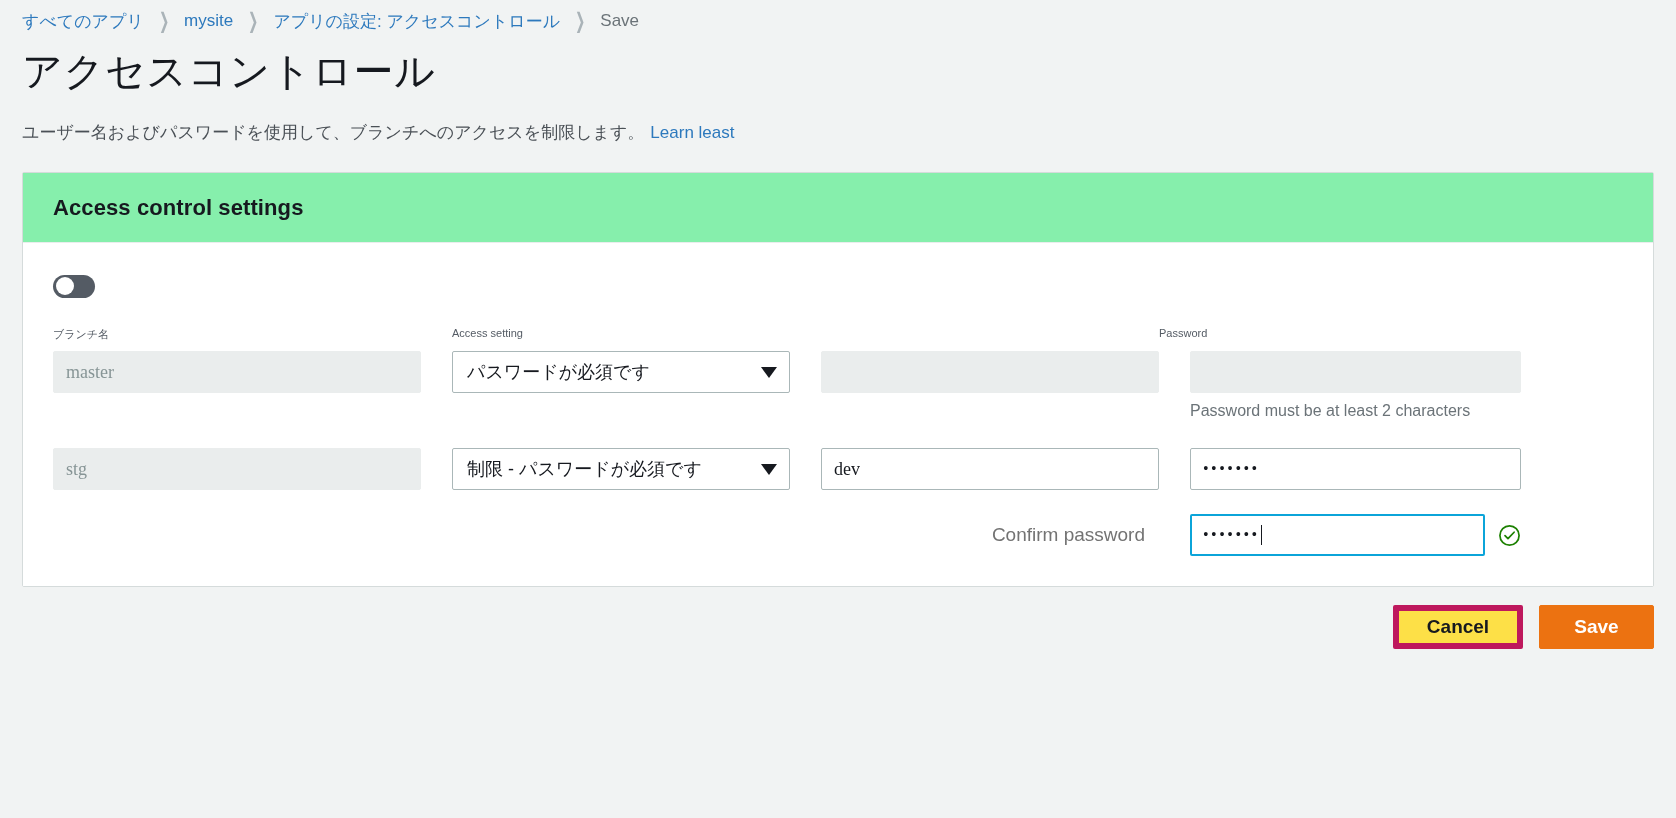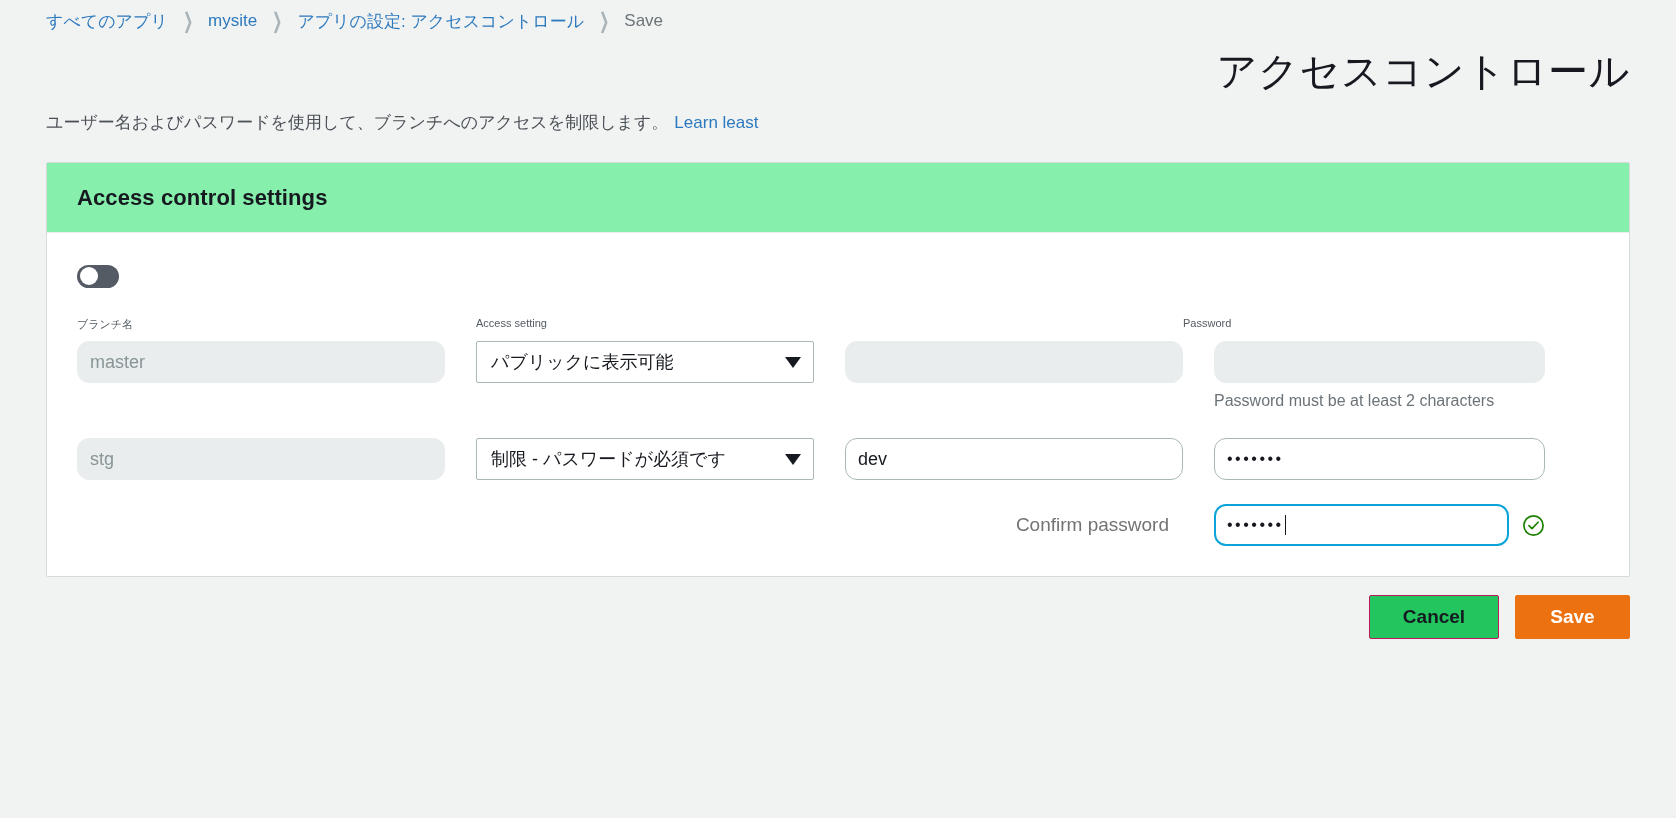--- a/index.html
+++ b/index.html
@@ -3,45 +3,45 @@
 <meta charset="utf-8">
 <style>
   * { box-sizing: border-box; }
   html, body {
     margin: 0; padding: 0;
     width: 1676px; height: 818px;
     background: #f1f3f3;
     font-family: "Liberation Sans", "DejaVu Sans", sans-serif;
     -webkit-font-smoothing: antialiased;
   }
-  .page { position: relative; width: 1676px; height: 818px; padding: 0 46px; }
+  .page { position: relative; width: 1676px; height: 818px; padding: 0 22px; }
 
   
   .breadcrumb {
     display: flex; align-items: center;
     padding-top: 8px; height: 34px;
     font-size: 17px;
   }
   .crumb-link { color: #2d79bd; cursor: pointer; white-space: nowrap; }
   .crumb-last { color: #6b7378; white-space: nowrap; }
   .crumb-sep {
     color: #aab3b8; margin: 0 13px;
     font-size: 17px; line-height: 1;
     transform: scaleX(0.72) scaleY(1.25);
     display: inline-block;
   }
 
   
   .page-title {
     font-size: 40px; font-weight: 400; color: #16191f;
     letter-spacing: .5px;
-    margin: 14px 0 0 0; line-height: 1.15; text-align: right;
+    margin: 14px 0 0 0; line-height: 1.15;
   }
   .page-desc {
-    margin-top: 17px;
+    margin-top: 27px;
     font-size: 17px; color: #4a5056;
     display: flex; align-items: baseline;
   }
   .page-desc .learn {
     color: #2d79bd; margin-left: 6px; cursor: pointer;
     font-family: "Liberation Sans", sans-serif;
   }
 
   
   .card {
@@ -83,25 +83,25 @@
     display: grid;
     grid-template-columns: 368px 31px 338px 31px 338px 31px 331px;
     align-items: start;
   }
   .col-label {
     font-size: 11px; color: #545b64;
     padding-bottom: 9px; white-space: nowrap;
   }
   .field {
     height: 42px; width: 100%;
-    border: 1px solid #aab7b8; border-radius: 12px;
+    border: 1px solid #aab7b8; border-radius: 2px;
     background: #ffffff;
     display: flex; align-items: center;
     padding: 0 12px;
-    font-size: 18px; color: #16191f;
+    font-size: 18px; color: #16191f; font-family: Liberation Serif, serif;
   }
   .field.disabled {
     background: #eaeded; border-color: #eaeded; color: #879596;
   }
   .field.empty-disabled { background:#eaeded; border-color:#eaeded; }
   .field.focused {
     border: 2px solid #0ba4d9;
     padding: 0 11px;
   }
   .dots { letter-spacing: 2.5px; font-size: 16px; color:#16191f; }
@@ -150,21 +150,21 @@
     display: flex; justify-content: flex-end; align-items: center;
     gap: 16px;
   }
   .btn {
     height: 44px; border-radius: 2px;
     font-size: 19px; font-weight: bold;
     display: inline-flex; align-items: center; justify-content: center;
     cursor: pointer; padding: 0 26px;
   }
   .btn-cancel {
-    background: #22c55e; border: 1px solid #be185d; color: #16191f;
+    background: #fde047; border: 6px solid #be185d; color: #16191f;
     min-width: 130px;
   }
   .btn-save {
     background: #ec7211; border: 1px solid #ec7211; color: #ffffff;
     min-width: 115px;
   }
 </style>
 </head>
 <body>
 
@@ -211,21 +211,21 @@
           <div class="col-label">Password</div>
         </div>
 
         <div class="grid-row">
           <div>
             <div class="field disabled">master</div>
           </div>
           <div></div>
           <div>
             <div class="select">
-              <span>パブリックに表示可能</span>
+              <span>パスワードが必須です</span>
               <span class="caret-down"></span>
             </div>
           </div>
           <div></div>
           <div>
             <div class="field empty-disabled"></div>
           </div>
           <div></div>
           <div>
             <div class="field empty-disabled"></div>

